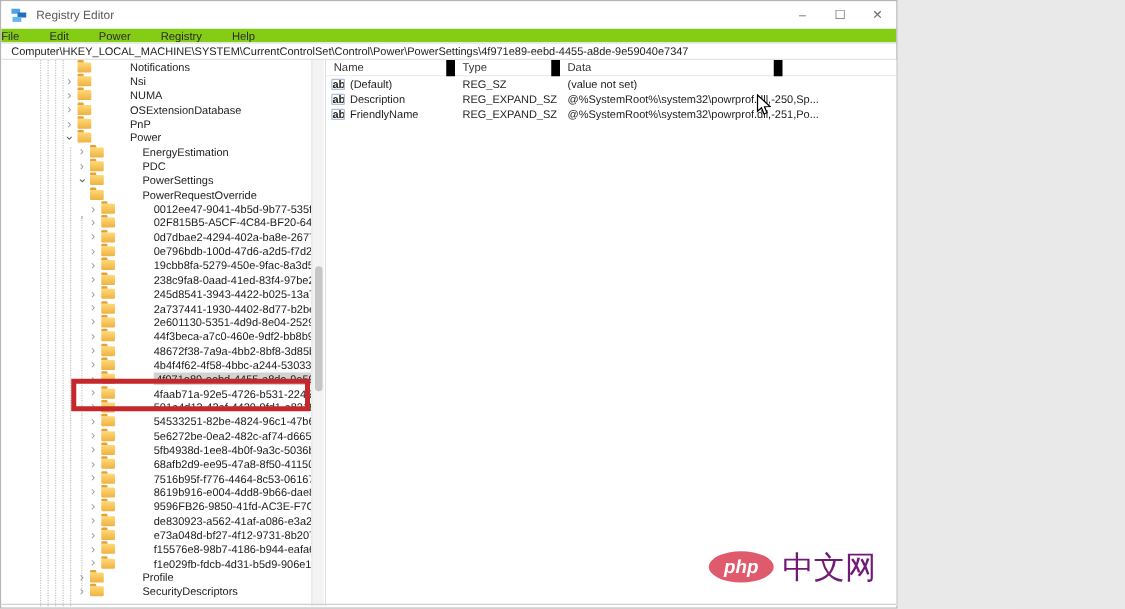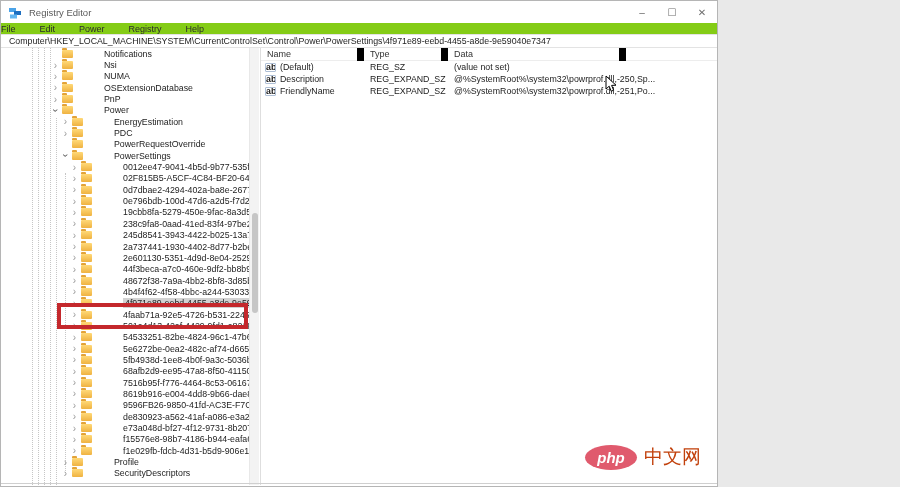--- a/index.html
+++ b/index.html
@@ -56,21 +56,21 @@
 
   
   .hlbox{position:absolute;left:56px;top:302px;width:191px;height:26px;border:4px solid #c4282c;z-index:6;pointer-events:none;}
 
   
   .cursor{position:absolute;left:604px;top:74px;z-index:7;}
 
   
   .watermark{position:absolute;right:16px;bottom:16px;display:flex;align-items:center;z-index:8;}
   .wm-ellipse{width:52px;height:25px;border-radius:50%;background:#e05a6d;color:#fff;font-weight:bold;font-style:italic;font-size:15px;display:flex;align-items:center;justify-content:center;margin-right:7px;}
-  .wm-text{font-size:19px;color:#c2410c;font-family:"DejaVu Sans",sans-serif;}
+  .wm-text{font-size:25px;color:#701a75;font-family:"DejaVu Sans",sans-serif;}
 
   .bottomedge{position:absolute;left:0;bottom:2px;width:100%;height:1px;background:#cfcfcf;}
 </style>
 </head>
 <body>
 
 <div class="window">
 
   <div class="titlebar">
     <span class="appicon">
@@ -144,28 +144,28 @@
           <span class="arrow collapsed">›</span>
           <span class="folder"></span>
           <span class="tlabel">EnergyEstimation</span>
         </div>
         <div class="trow" style="padding-left: 60px;">
           <span class="arrow collapsed">›</span>
           <span class="folder"></span>
           <span class="tlabel">PDC</span>
         </div>
         <div class="trow" style="padding-left: 60px;">
+          <span class="arrow expanded">›</span>
+          <span class="folder"></span>
+          <span class="tlabel">PowerSettings</span>
+        </div>
+        <div class="trow" style="padding-left: 60px;">
           <span class="arrow none"></span>
           <span class="folder"></span>
           <span class="tlabel">PowerRequestOverride</span>
-        </div>
-        <div class="trow" style="padding-left: 60px;">
-          <span class="arrow expanded">›</span>
-          <span class="folder"></span>
-          <span class="tlabel">PowerSettings</span>
         </div>
         <div class="trow" style="padding-left: 69px;">
           <span class="arrow collapsed">›</span>
           <span class="folder"></span>
           <span class="tlabel">0012ee47-9041-4b5d-9b77-535fba8b1442</span>
         </div>
         <div class="trow" style="padding-left: 69px;">
           <span class="arrow collapsed">›</span>
           <span class="folder"></span>
           <span class="tlabel">02F815B5-A5CF-4C84-BF20-649D1F75D3D8</span>

